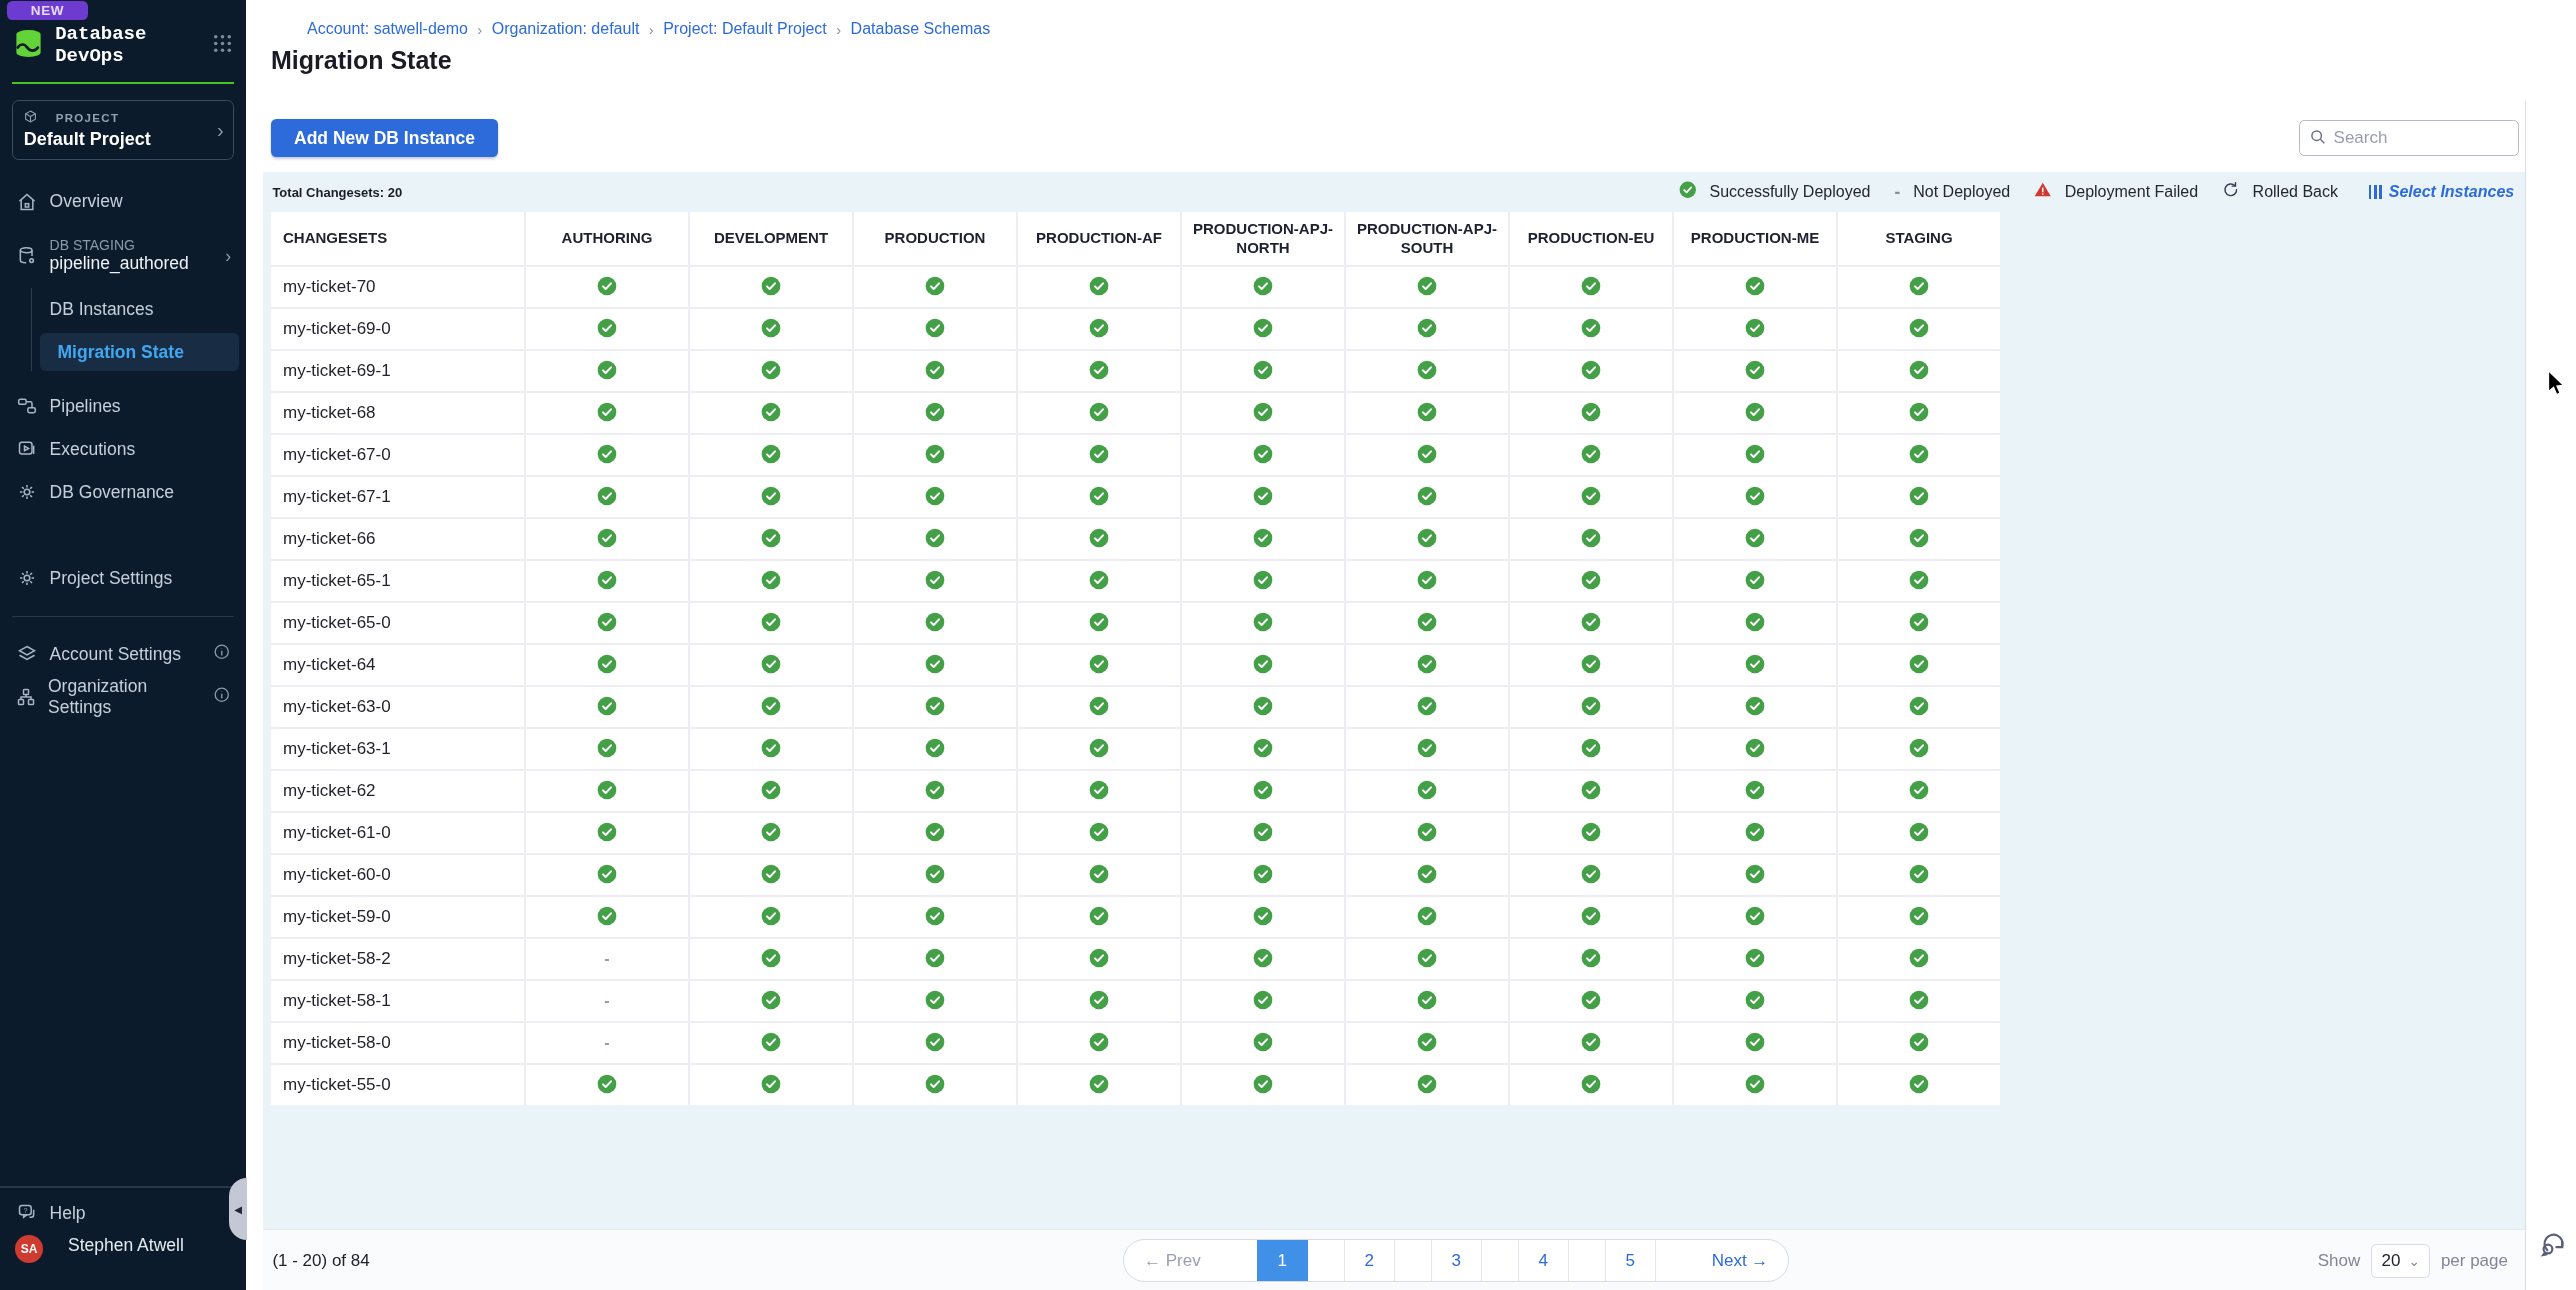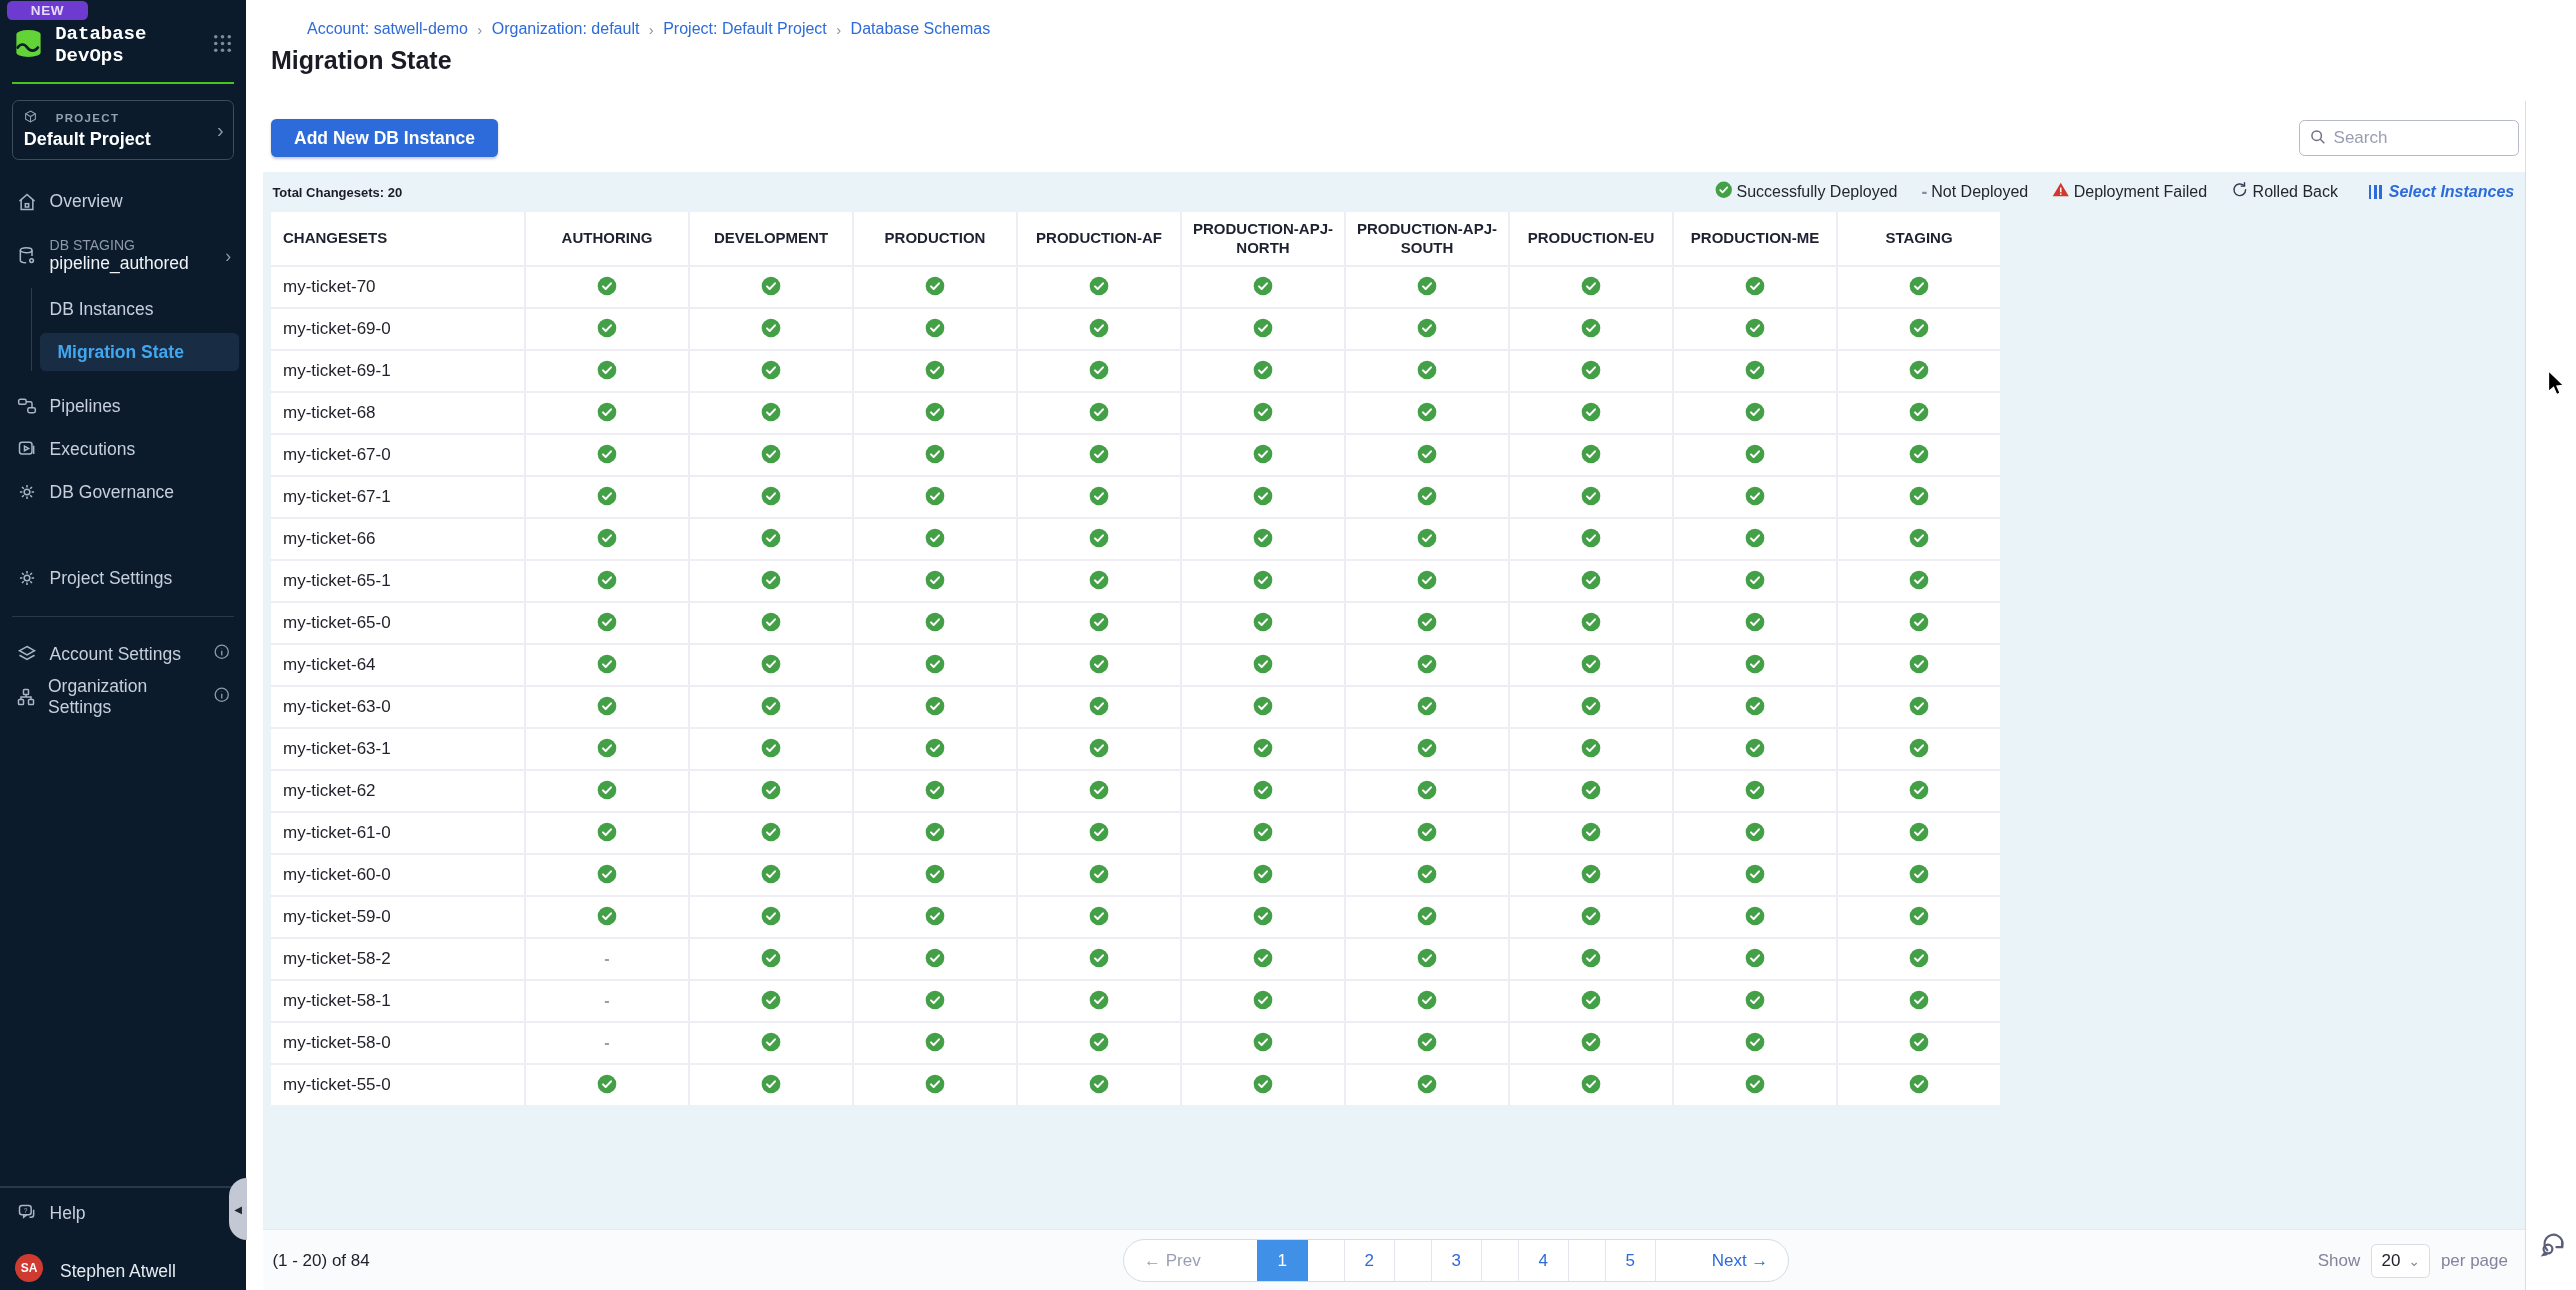--- a/index.html
+++ b/index.html
@@ -25,41 +25,41 @@
   .nav-two .big { font-size:17.5px; color:#f0f4f8; }
   .nav-two .chev { position:absolute; right:15px; top:50%; transform:translateY(-50%); color:#8d99aa; font-size:17.5px; }
   .subnav { border-left:1.3px solid #2c3c52; margin-left:31px; padding-left:0; }
   .sub-item { display:flex; align-items:center; height:42px; padding-left:17.5px; font-size:17.5px; color:#c6cfdb; cursor:pointer; }
   .sub-item.active { background:#182c44; border-radius:5.4px; margin:2.7px 6.7px 2.7px 8px; height:38px; color:#41a7f0; font-weight:bold; }
   .gap16 { height:10.8px; } .gap64 { height:43px; }
   .side-divider { height:1.3px; background:#28384c; margin:16px 12px; }
   .info-ico { margin-left:auto; color:#8e9aab; }
   .side-spacer { flex:1; }
   .side-bottom-div { height:1.3px; background:#28384c; margin:0 0 4px 0; }
-  .user-row { display:flex; align-items:flex-end; gap:17px; padding:0 15px; height:47px; margin-bottom:9.4px; cursor:pointer; }
+  .user-row { display:flex; align-items:flex-start; gap:25px; padding:0 15px; height:47px; margin-bottom:9.4px; cursor:pointer; }
   .avatar { width:28px; height:28px; border-radius:50%; background:#cf3b31; color:#fff; font-size:12px; font-weight:bold; display:flex; align-items:center; justify-content:center; }
   .user-name { font-size:17.5px; color:#e6ebf2; }
   .collapse-handle { position:absolute; left:229px; top:1178px; width:18px; height:62px; background:#c3c8d4; border-radius:31px 0 0 31px; display:flex; align-items:center; justify-content:center; color:#22262e; font-size:10px; cursor:pointer; z-index:4; }
 
   
   .main { position:absolute; left:246px; top:0; right:0; bottom:0; background:#fff; }
   .breadcrumb { position:absolute; left:25px; top:20px; font-size:16px; display:flex; gap:9.4px; align-items:center;margin-left:36px; }
   .crumb { color:#2c6bd9; cursor:pointer; }
   .crumb-sep { color:#8e8ea3; font-size:15px; }
   .page-title { position:absolute; left:25px; top:46px; font-size:25px; font-weight:bold; color:#1b1b26; }
   .add-btn { position:absolute; left:25px; top:119px; height:38px; padding:0 23px; background:#2c6bd9; color:#fff; border:none; border-radius:5.4px; font-size:17.5px; font-weight:bold; font-family:inherit; cursor:pointer; box-shadow:0 1.3px 2.7px rgba(20,40,90,.25); }
   .search-wrap { position:absolute; left:2053px; top:120px; width:220px; height:36px; border:1.3px solid #b6b8cc; border-radius:5.4px; background:#fff; display:flex; align-items:center; padding:0 9.4px; gap:6.7px; }
   .search-wrap input { border:none; outline:none; flex:1; font-size:17px; font-family:inherit; color:#33334a; background:transparent; }
   .search-wrap input::placeholder { color:#9a9cb3; }
 
   .panel { position:absolute; left:17px; top:172px; width:2262px; height:1119px; background:#e9f3f8; }
   .legend-row { height:40px; display:flex; align-items:center; padding:0 10.8px 0 9.4px; }
   .total-label { font-size:13px; font-weight:bold; color:#1c1c28; }
   .legend-items { margin-left:auto; display:flex; align-items:center; gap:24px; font-size:16px; color:#26262e; }
-  .legend-item { display:flex; align-items:center; gap:4px; }
+  .legend-item { display:flex; align-items:center; gap:13px; }
   .dash-glyph { color:#8a8aa0; font-size:17.5px; font-weight:bold; }
   .select-instances { display:flex; align-items:center; gap:6.7px; color:#2c6bd9; font-weight:bold; font-size:16px; margin-left:6.7px; cursor:pointer;font-style:italic; }
   .bars { display:flex; gap:2.7px; }
   .bars i { width:2.7px; height:13.5px; background:#2c6bd9; display:block; }
 
   .table-grid { position:absolute; left:8px; top:40px; display:grid; grid-template-columns:253px repeat(9, 162px); gap:2px; background:#ededf3; width:max-content; }
   .th { background:#fff; height:53px; display:flex; align-items:center; justify-content:center; text-align:center; font-size:15px; font-weight:bold; color:#1e2130; line-height:1.25; padding:0 9.4px; }
   .th-first { justify-content:flex-start; padding-left:12px; }
   .td { background:#fff; height:40px; display:flex; align-items:center; justify-content:center; }
   .td-name { justify-content:flex-start; padding-left:12px; font-size:17px; color:#23232e; }

